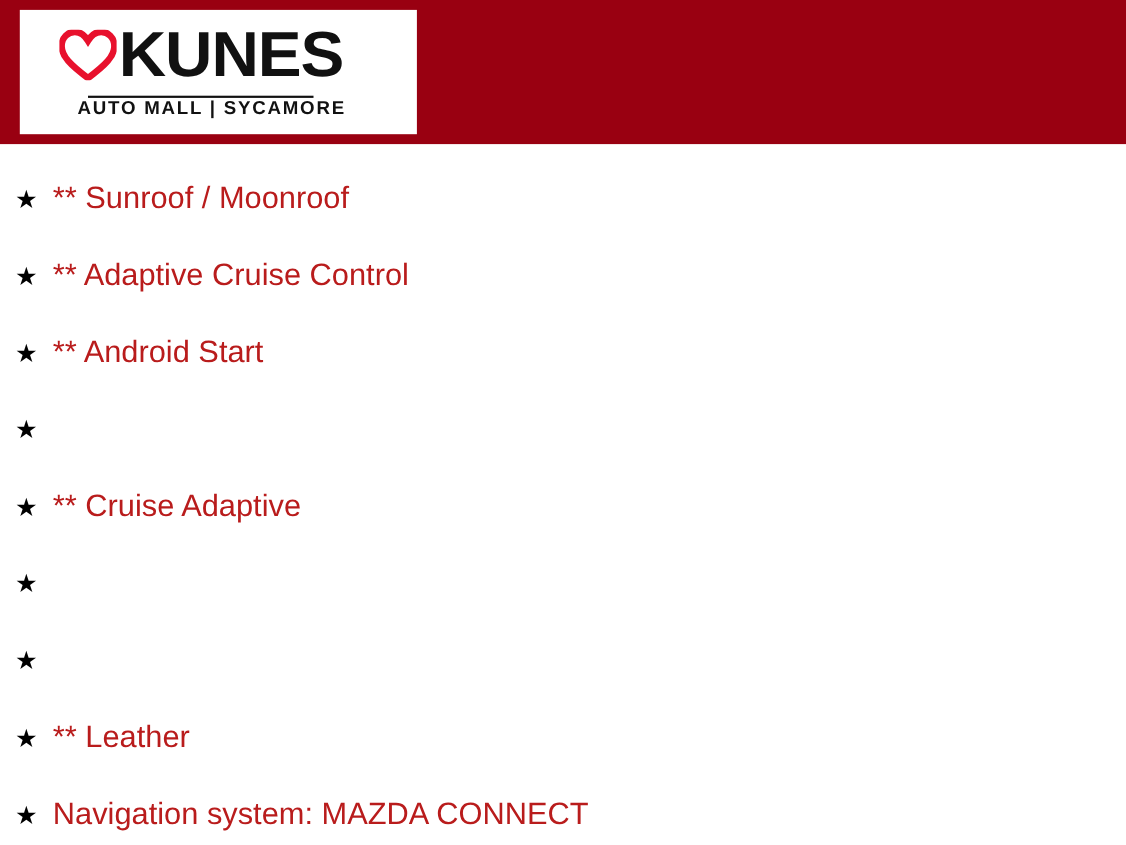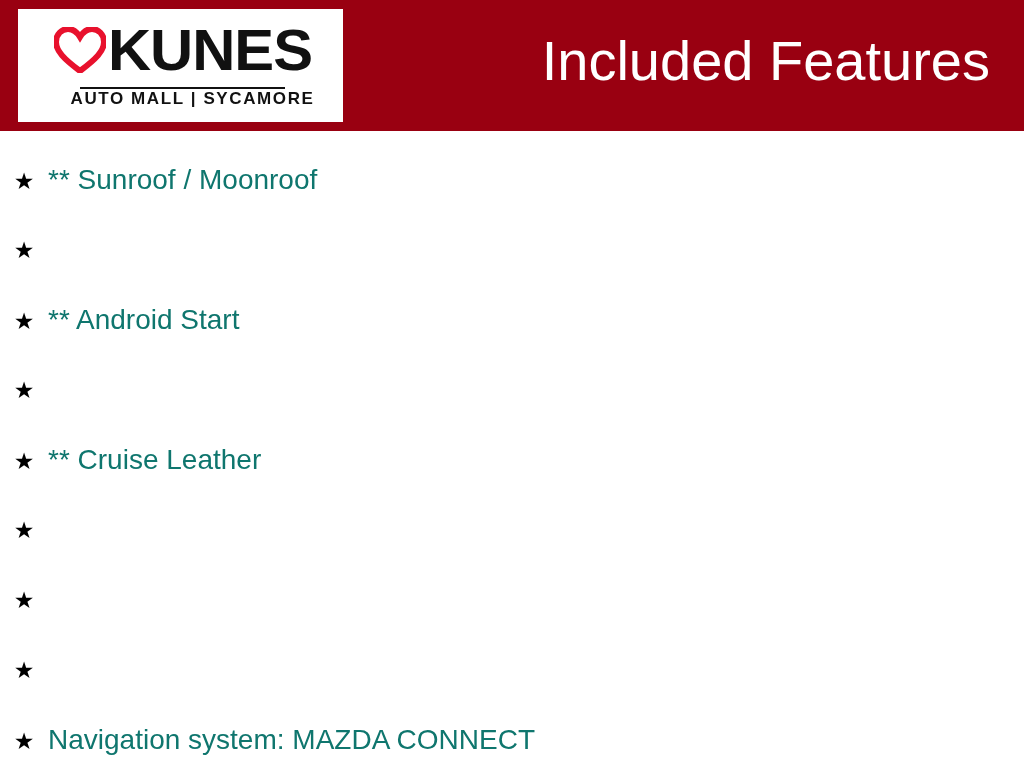--- a/index.html
+++ b/index.html
@@ -28,20 +28,21 @@
     box-sizing: border-box;
   }
   .logo-box {
     position: absolute;
     left: 18px;
     top: 9px;
     width: 325px;
     height: 113px;
     background: #ffffff;
     overflow: hidden;
+    padding-left: 36px;
   }
   .logo-main {
     position: absolute;
     left: 0;
     top: 4px;
     width: 325px;
     height: 74px;
     display: flex;
     align-items: center;
     justify-content: center;
@@ -116,21 +117,21 @@
     width: 48px;
     flex: none;
     text-align: center;
     font-size: 23px;
     color: #000000;
     line-height: 70px;
   }
   .feature-text {
     font-family: "Liberation Sans", sans-serif;
     font-size: 28px;
-    color: #0f766e;
+    color: #b91c1c;
     line-height: 70px;
     white-space: nowrap;
   }
 </style>
 </head>
 <body>
 
 <div class="page">
 
   <div class="header">
@@ -141,58 +142,59 @@
           <svg width="52" height="46" viewBox="0 0 52 46" xmlns="http://www.w3.org/2000/svg">
             <path d="M26 44 C10 32 2 24 2 15 C2 7 8 2 14 2 C19 2 23 5 26 10 C29 5 33 2 38 2 C44 2 50 7 50 15 C50 24 42 32 26 44 Z" fill="none" stroke="#e8112d" stroke-width="6"></path>
           </svg>
         </span>
         <span class="logo-word">KUNES</span>
       </div>
       <div class="logo-rule"></div>
       <div class="logo-sub">AUTO MALL | SYCAMORE</div>
     </div>
 
-    <div class="header-title">Included Features</div>
   </div>
 
   <div class="features">
 
     <div class="feature-row">
       <span class="bullet">★</span>
       <span class="feature-text">** Sunroof / Moonroof</span>
     </div>
 
     <div class="feature-row">
       <span class="bullet">★</span>
+      <span class="feature-text">** Adaptive Cruise Control</span>
     </div>
 
     <div class="feature-row">
       <span class="bullet">★</span>
       <span class="feature-text">** Android Start</span>
     </div>
 
     <div class="feature-row">
       <span class="bullet">★</span>
     </div>
 
     <div class="feature-row">
       <span class="bullet">★</span>
-      <span class="feature-text">** Cruise Leather</span>
-    </div>
-
-    <div class="feature-row">
-      <span class="bullet">★</span>
-    </div>
-
-    <div class="feature-row">
-      <span class="bullet">★</span>
-    </div>
-
-    <div class="feature-row">
-      <span class="bullet">★</span>
+      <span class="feature-text">** Cruise Adaptive</span>
+    </div>
+
+    <div class="feature-row">
+      <span class="bullet">★</span>
+    </div>
+
+    <div class="feature-row">
+      <span class="bullet">★</span>
+    </div>
+
+    <div class="feature-row">
+      <span class="bullet">★</span>
+      <span class="feature-text">** Leather</span>
     </div>
 
     <div class="feature-row">
       <span class="bullet">★</span>
       <span class="feature-text">Navigation system: MAZDA CONNECT</span>
     </div>
 
   </div>
 </div>
 

